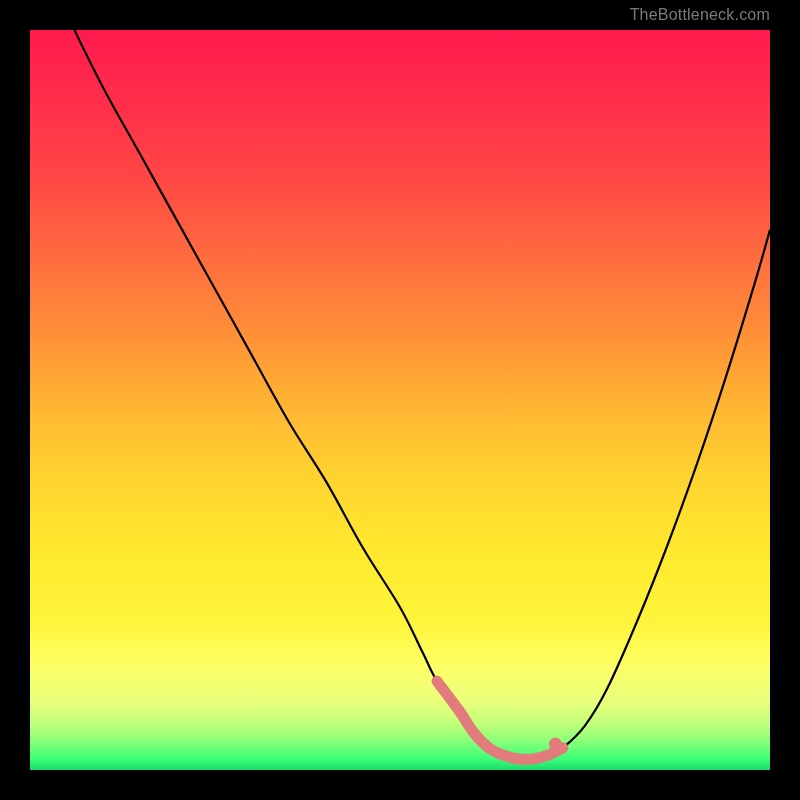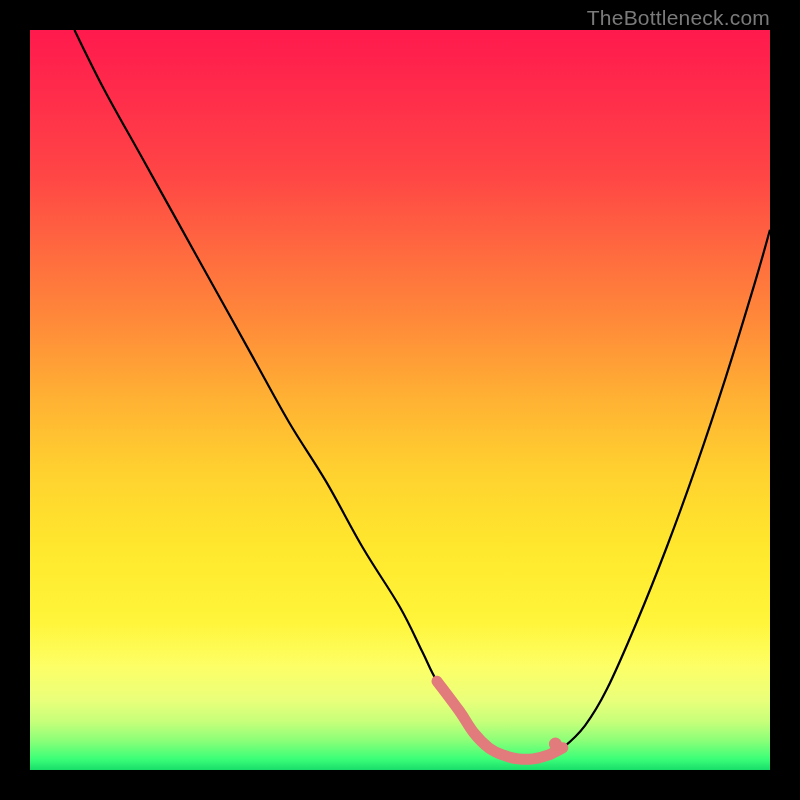--- a/index.html
+++ b/index.html
@@ -23,21 +23,21 @@
     width: 740px;
     height: 740px;
     overflow: hidden;
   }
   .attribution {
     position: absolute;
     top: 6px;
     right: 30px;
     color: #7a7a7a;
     font-family: Arial, Helvetica, sans-serif;
-    font-size: 21px;
+    font-size: 16px;
     letter-spacing: 0.2px;
   }
   svg {
     display: block;
     width: 100%;
     height: 100%;
   }
 </style>
 </head>
 <body>

